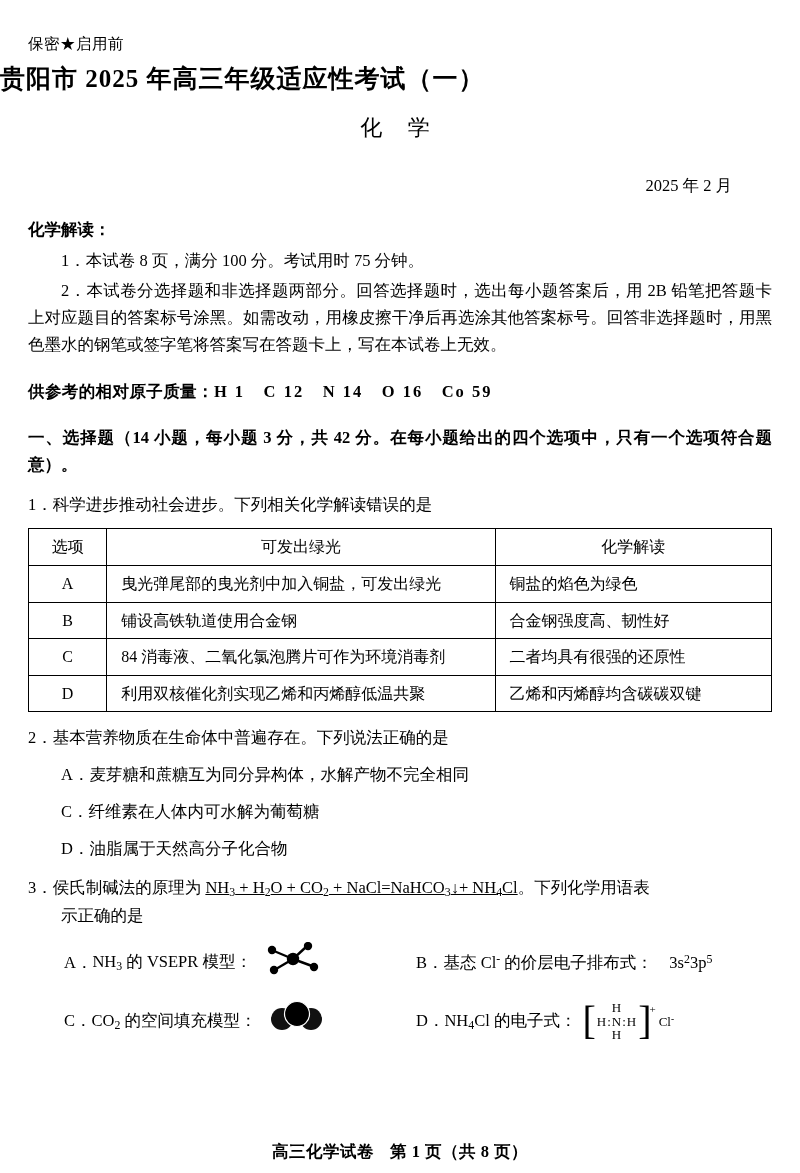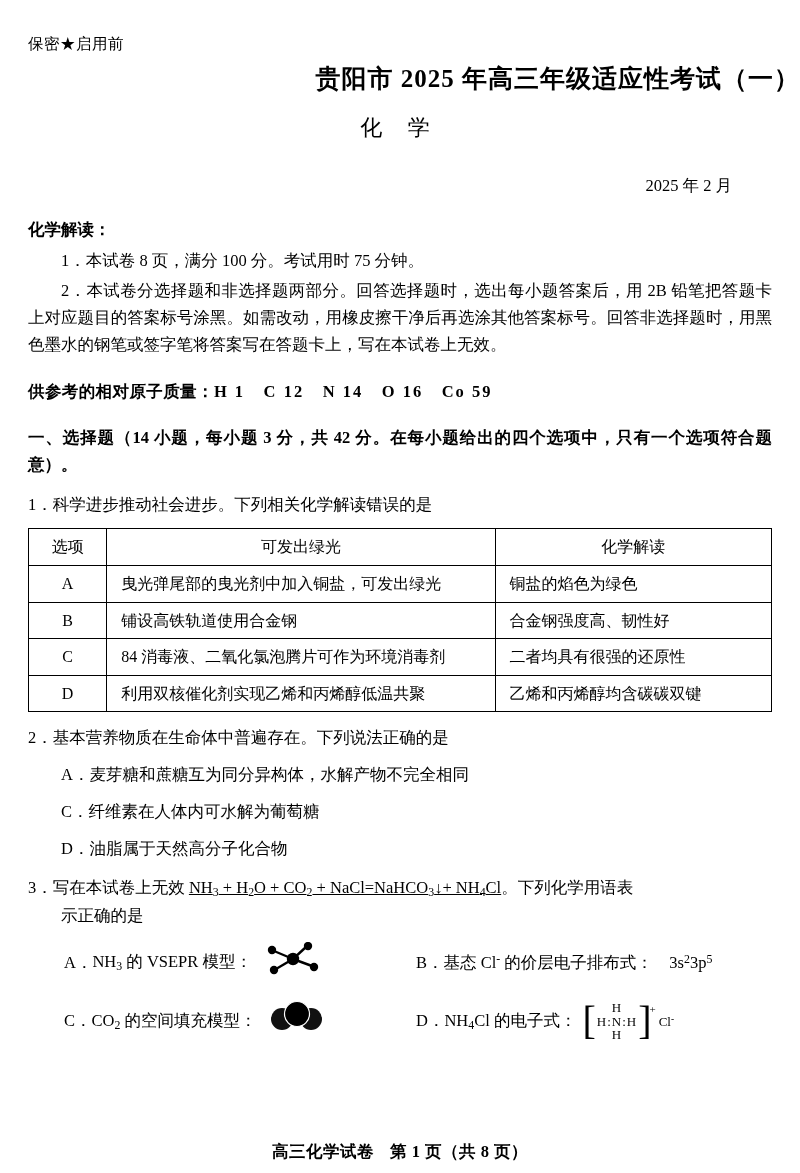--- a/index.html
+++ b/index.html
@@ -23,21 +23,21 @@
     box-sizing: border-box;
   }
   .secret {
     position: absolute;
     left: 28px;
     top: 34px;
     font-size: 15.5px;
     letter-spacing: 0.5px;
   }
   .main-title {
-    text-align: right;
+    text-align: left;
     font-size: 25px;
     font-weight: bold;
     margin: 0;
     padding-top: 62px;
     letter-spacing: 1px;
   }
   .subject-title {
     text-align: center;
     font-size: 22px;
     font-weight: normal;
@@ -227,21 +227,21 @@
       </table>
 
     <div class="q">
       <span>2．</span><span>基本营养物质在生命体中普遍存在。下列说法正确的是</span>
     </div>
     <div class="opt">A．麦芽糖和蔗糖互为同分异构体，水解产物不完全相同</div>
     <div class="opt">C．纤维素在人体内可水解为葡萄糖</div>
     <div class="opt">D．油脂属于天然高分子化合物</div>
 
     <div class="q">
-      <span>3．</span><span>写在本试卷上无效 </span><span class="mono-inline">NH<sub>3</sub> + H<sub>2</sub>O + CO<sub>2</sub> + NaCl=NaHCO<sub>3</sub>↓+ NH<sub>4</sub>Cl</span><span>。下列化学用语表</span>
+      <span>3．</span><span>侯氏制碱法的原理为 </span><span class="mono-inline">NH<sub>3</sub> + H<sub>2</sub>O + CO<sub>2</sub> + NaCl=NaHCO<sub>3</sub>↓+ NH<sub>4</sub>Cl</span><span>。下列化学用语表</span>
       <div style="text-indent:2em;">示正确的是</div>
     </div>
 
     <div class="q3-rows">
 
       <div class="q3-row">
         <div class="q3-cell left">
           <span>A．</span>
             <span>NH<sub>3</sub> 的 VSEPR 模型：</span>
           <span class="fig">

